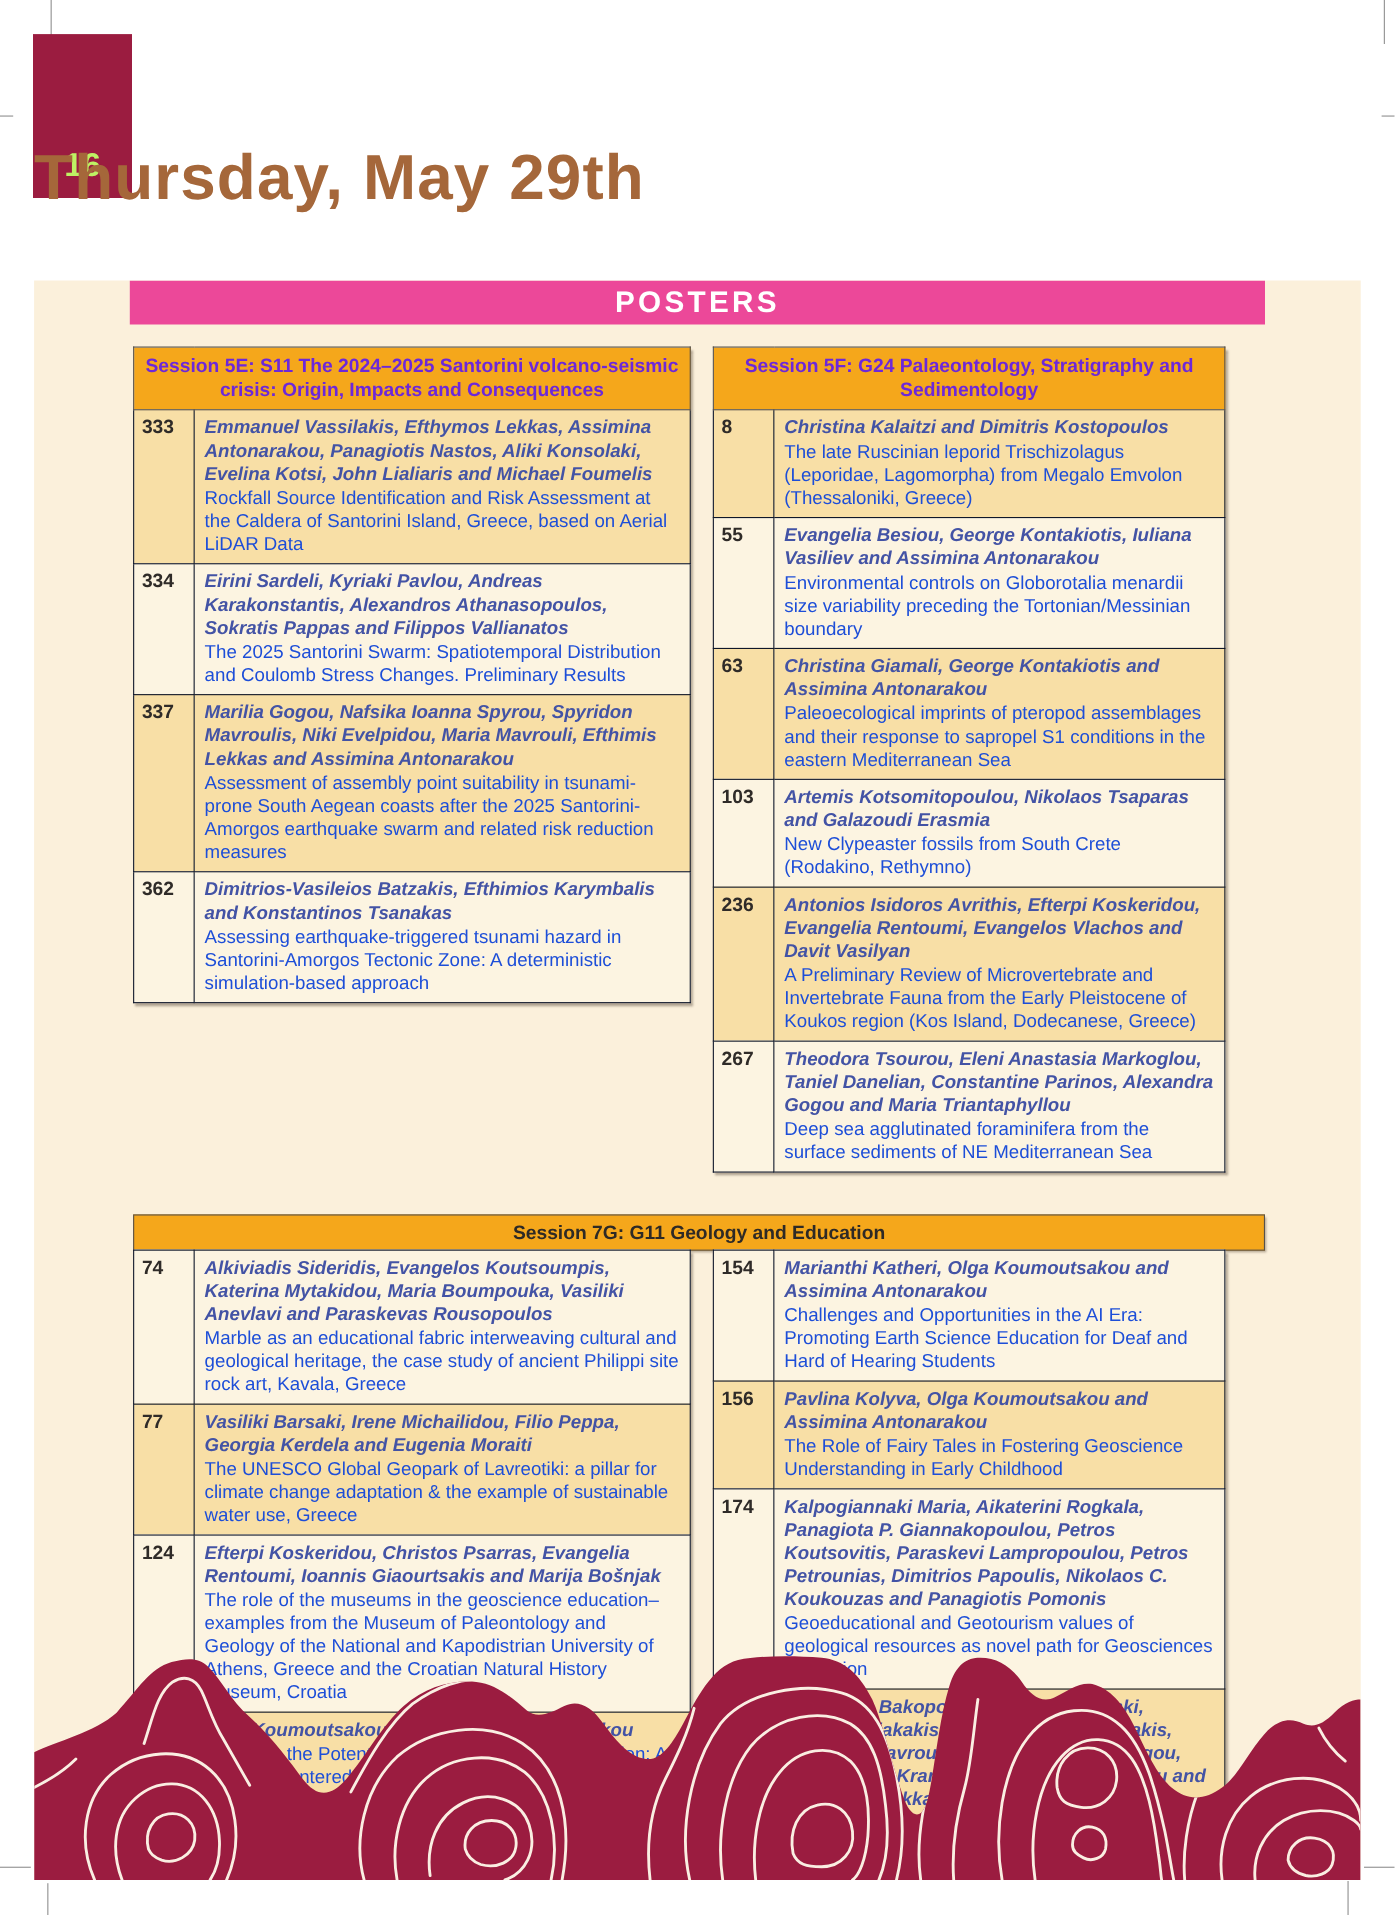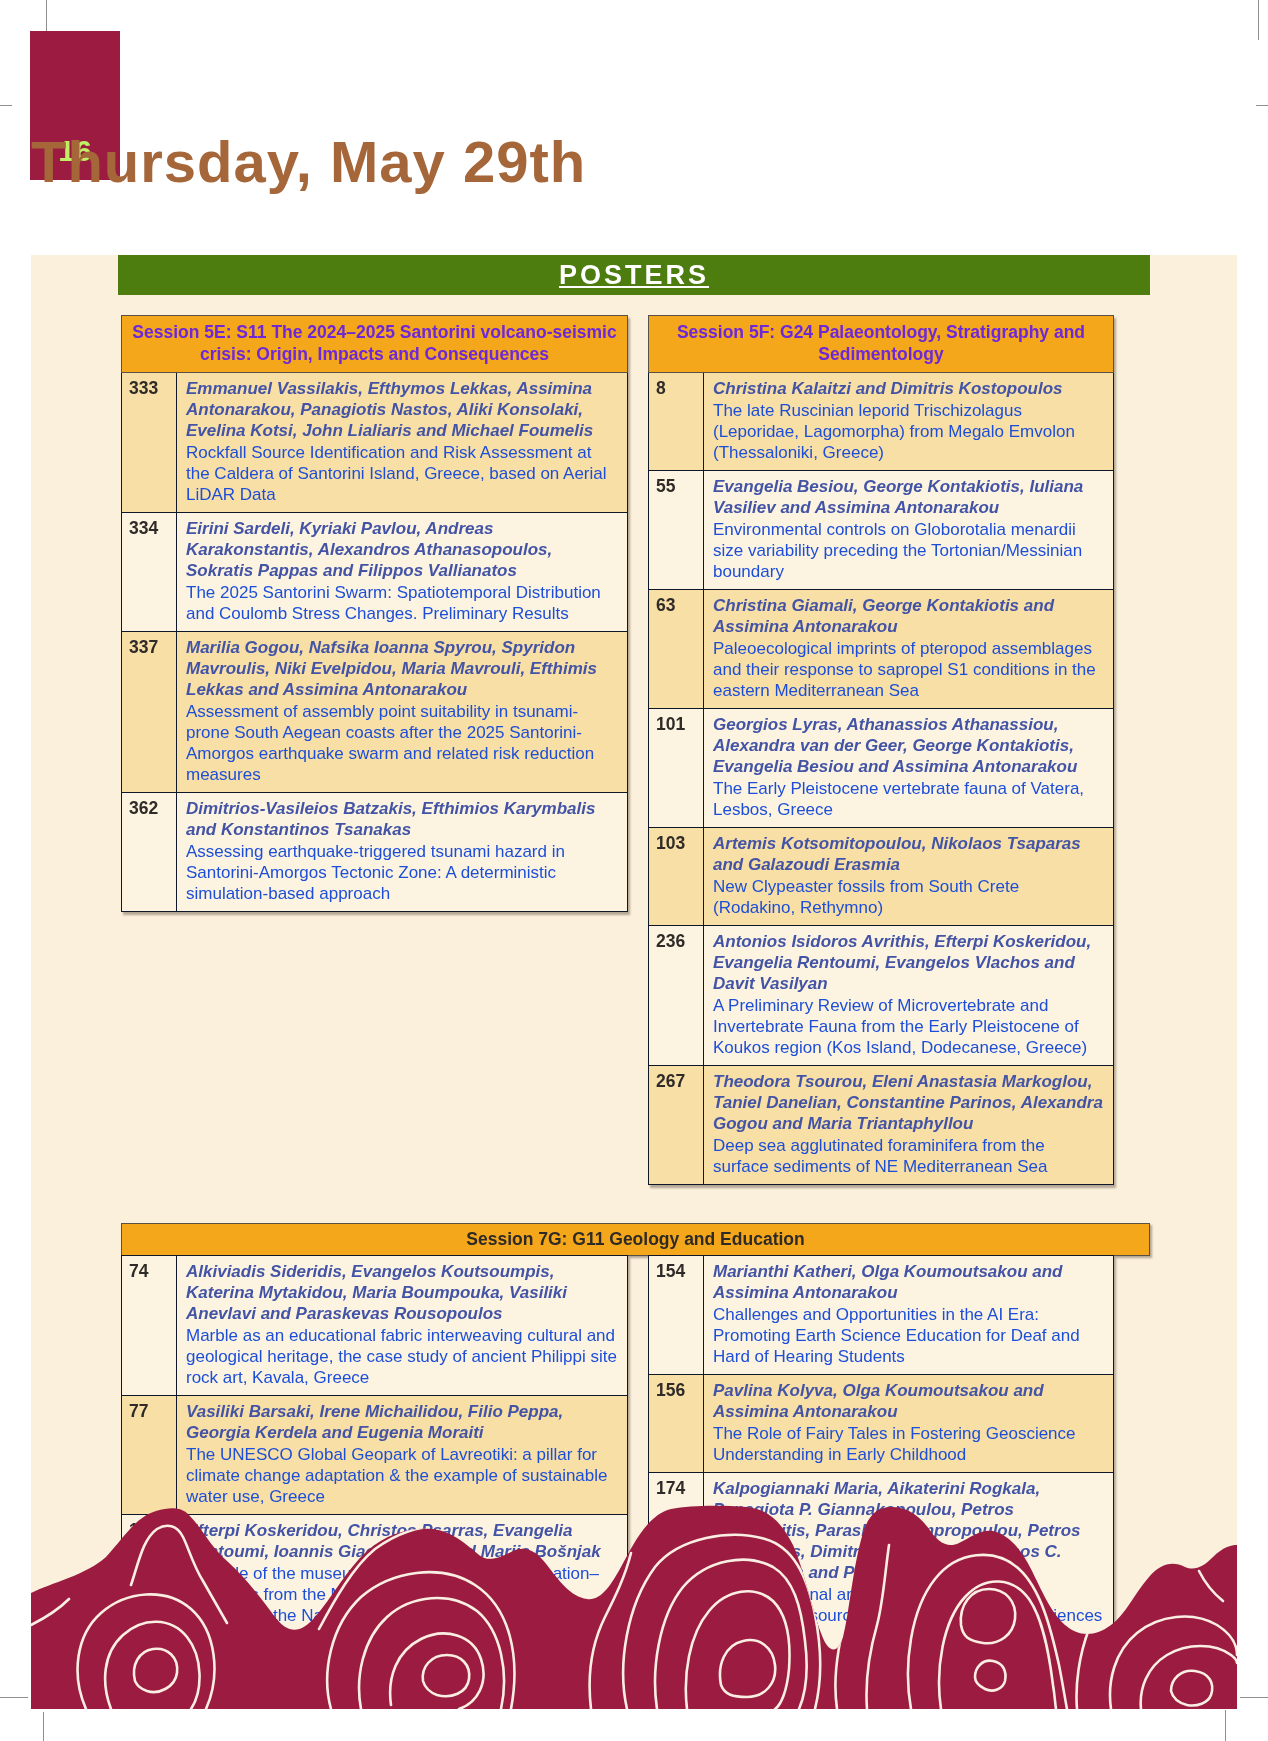--- a/index.html
+++ b/index.html
@@ -25,23 +25,23 @@
     font-size:58px;font-weight:bold;letter-spacing:1px;
   }
 
   
   .page-panel{
     position:absolute;left:31px;top:255px;width:1206px;height:1454px;
     background:#FBF0DB;overflow:hidden;
   }
 
   .posters-banner{
-    margin-left:87px;width:1032px;height:40px;background:#4d7c0f;
+    margin-left:87px;width:1032px;height:40px;background:#ec4899;
     color:#ffffff;font-size:27px;font-weight:bold;letter-spacing:3px;
-    display:flex;align-items:center;justify-content:center;box-sizing:border-box;text-decoration:underline;
+    display:flex;align-items:center;justify-content:center;box-sizing:border-box;
   }
 
   .tables-grid{margin:20px 0 0 90px;width:1029px;display:flex;gap:20px;align-items:flex-start;}
   .col-left{width:507px;flex:0 0 auto;}
   .col-right{width:466px;flex:0 0 auto;border-radius:23px;}
 
   table.ptable{
     border-collapse:collapse;width:100%;
     box-shadow:2px 3px 2px rgba(94,78,62,0.45);
     background:#FCF4E1;
@@ -164,27 +164,20 @@
               <td>
                   <div class="authors">Evangelia Besiou, George Kontakiotis, Iuliana Vasiliev and Assimina Antonarakou</div>
                   <div class="ptitle">Environmental controls on Globorotalia menardii size variability preceding the Tortonian/Messinian boundary</div>
                 </td>
             </tr>
             <tr>
               <td class="num">63</td>
               <td>
                   <div class="authors">Christina Giamali, George Kontakiotis and Assimina Antonarakou</div>
                   <div class="ptitle">Paleoecological imprints of pteropod assemblages and their response to sapropel S1 conditions in the eastern Mediterranean Sea</div>
-                </td>
-            </tr>
-            <tr>
-              <td class="num">101</td>
-              <td>
-                  <div class="authors">Georgios Lyras, Athanassios Athanassiou, Alexandra van der Geer, George Kontakiotis, Evangelia Besiou and Assimina Antonarakou</div>
-                  <div class="ptitle">The Early Pleistocene vertebrate fauna of Vatera, Lesbos, Greece</div>
                 </td>
             </tr>
             <tr>
               <td class="num">103</td>
               <td>
                   <div class="authors">Artemis Kotsomitopoulou, Nikolaos Tsaparas and Galazoudi Erasmia</div>
                   <div class="ptitle">New Clypeaster fossils from South Crete (Rodakino, Rethymno)</div>
                 </td>
             </tr>
             <tr>

